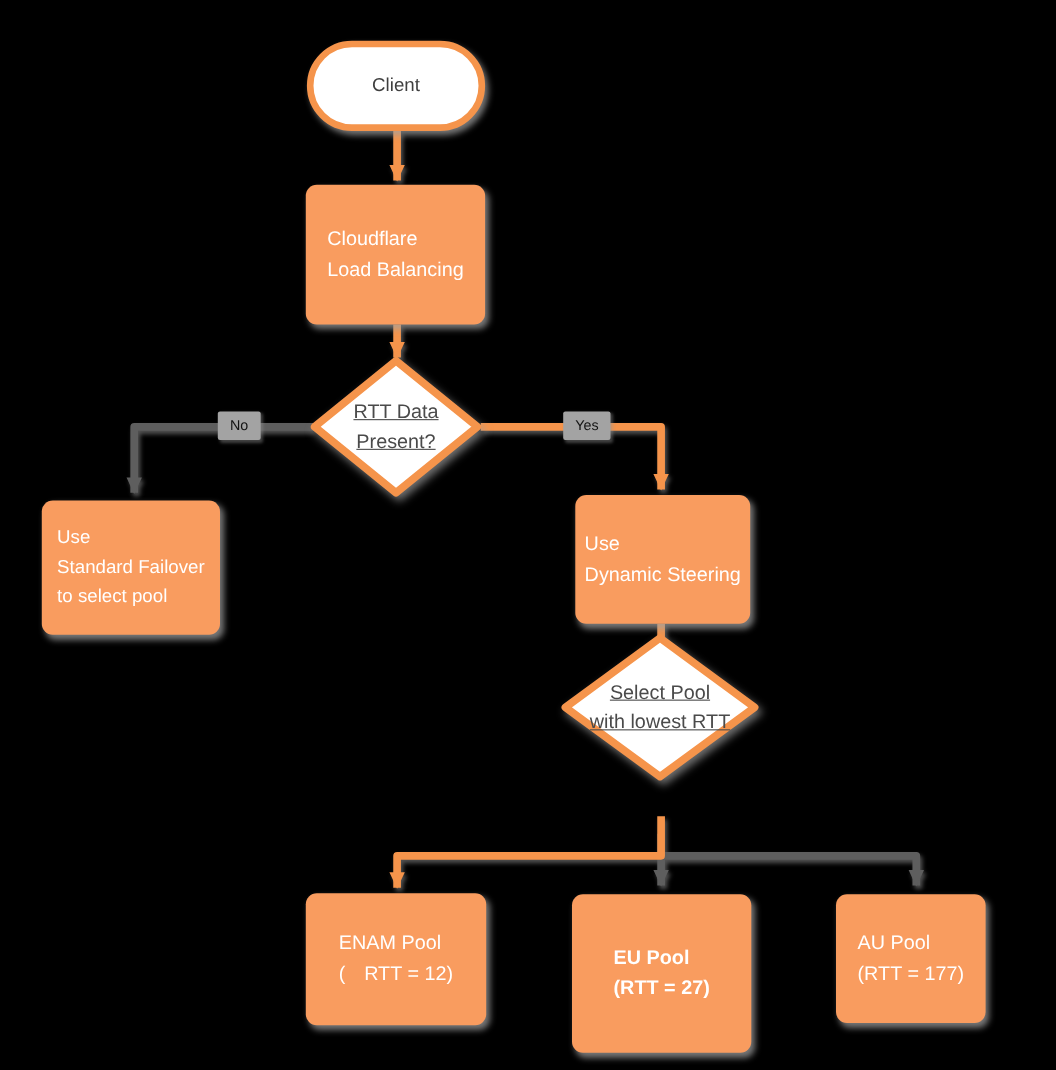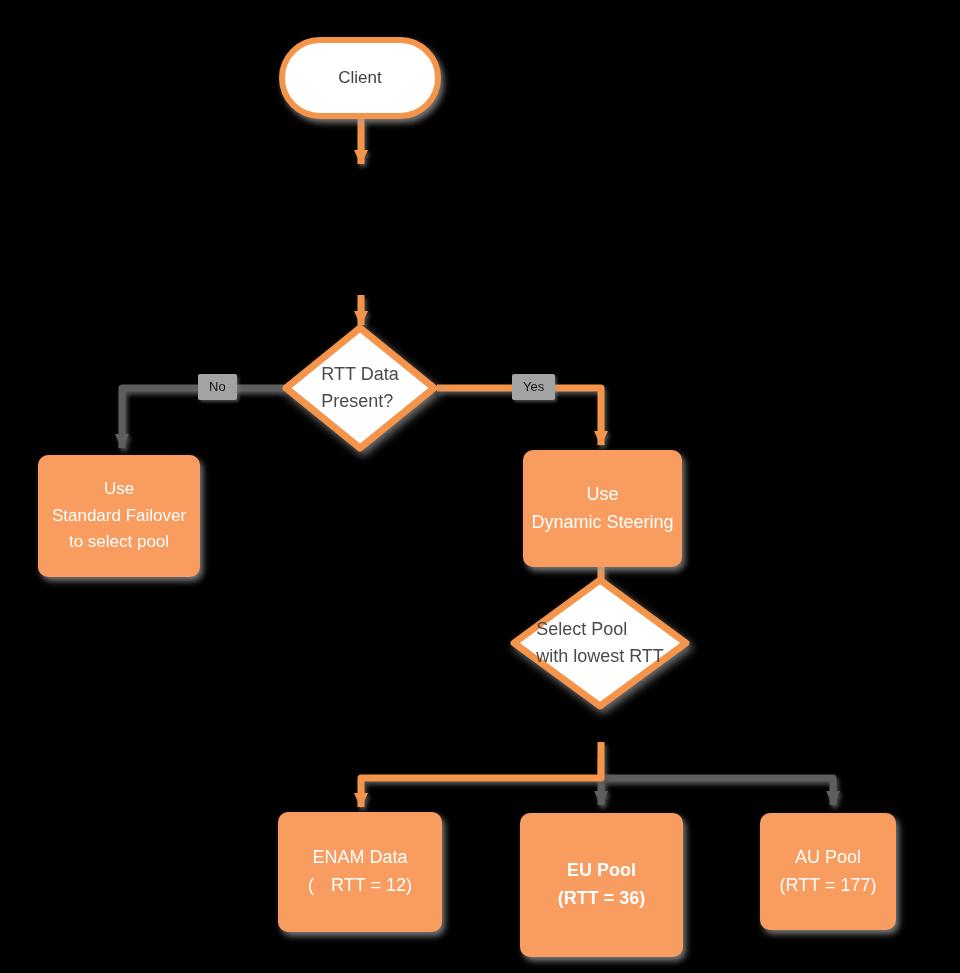--- a/index.html
+++ b/index.html
@@ -18,21 +18,21 @@
     filter: drop-shadow(2px 3px 2px rgba(150,150,150,0.55));
   }
   .edge-orange { stroke: #F5944B; stroke-width: 7; fill: none; stroke-linejoin: round; stroke-linecap: butt; }
   .edge-gray   { stroke: #5E5E5E; stroke-width: 7; fill: none; stroke-linejoin: round; stroke-linecap: butt; }
 
   .node {
     position: absolute;
     display: flex;
     align-items: center;
     justify-content: center;
-    text-align: center;
+    text-align: left;
     box-sizing: border-box;
   }
   .node-label { white-space: pre-line; }
 
   .pill {
     background: #FFFFFF;
     border: 6px solid #F5944B;
     border-radius: 44px;
     color: #3F3F3F;
     font-size: 17px;
@@ -47,24 +47,25 @@
     box-shadow: 3px 4px 6px rgba(160,160,160,0.75);
   }
   .diamond-wrap { position: absolute; }
   .diamond-wrap svg { position: absolute; left: 0; top: 0; filter: drop-shadow(3px 4px 4px rgba(160,160,160,0.7)); }
   .diamond-text {
     position: absolute;
     left: 0; top: 0; right: 0; bottom: 0;
     display: flex;
     align-items: center;
     justify-content: center;
-    text-align: left;
+    text-align: center;
     color: #4A4A4A;
     font-size: 18px;
     line-height: 1.5;
+    text-decoration: underline;
   }
   .edge-label {
     position: absolute;
     background: #a3a3a3;
     color: #141414;
     font-size: 13px;
     padding: 5px 11px;
     border-radius: 2px;
     line-height: 1.2;
     box-shadow: 2px 2px 3px rgba(150,150,150,0.45);
@@ -95,20 +96,24 @@
     <line class="edge-orange" x1="361" y1="295" x2="361" y2="325" marker-end="url(#arrow-orange)"></line>
     <polyline class="edge-orange" points="437,388 601,388 601,445" marker-end="url(#arrow-orange)"></polyline>
     <line class="edge-orange" x1="601" y1="567" x2="601" y2="610" marker-end="url(#arrow-orange)"></line>
     <polyline class="edge-orange" points="601,742 601,778 361,778 361,807" marker-end="url(#arrow-orange)"></polyline>
   </svg>
 
   <div class="node pill" style="left:279px; top:37px; width:162px; height:82px;">
     <span class="node-label">Client</span>
   </div>
 
+  <div class="node proc" style="left:278px; top:168px; width:163px; height:127px;">
+    <span class="node-label">Cloudflare
+Load Balancing</span>
+  </div>
 
   <div class="diamond-wrap" style="left:282px; top:324px; width:156px; height:128px;">
     <svg width="156" height="128" viewBox="0 0 156 128">
       <polygon points="78,4 152,64 78,124 4,64" fill="#FFFFFF" stroke="#F5944B" stroke-width="7" stroke-linejoin="round"></polygon>
     </svg>
     <div class="diamond-text node-label">RTT Data
 Present?</div>
   </div>
 
   <div class="edge-label" style="left:198px; top:374px;">No</div>
@@ -129,29 +134,29 @@
   <div class="diamond-wrap" style="left:510px; top:576px; width:180px; height:134px;">
     <svg width="180" height="134" viewBox="0 0 180 134">
       <polygon points="90,4 176,67 90,130 4,67" fill="#FFFFFF" stroke="#F5944B" stroke-width="7" stroke-linejoin="round"></polygon>
     </svg>
     <div class="diamond-text node-label">Select Pool
 with lowest RTT</div>
   </div>
 
   <div class="node proc" style="left:278px; top:812px; width:164px; height:120px;">
     <span class="node-label">
-      <span>ENAM Data</span>
+      <span>ENAM Pool</span>
       <span class="pool-sub"><span>(</span><span class="bold">RTT = 12</span><span>)</span></span>
     </span>
   </div>
 
   <div class="node proc" style="left:520px; top:813px; width:163px; height:144px;font-weight:bold;">
     <span class="node-label">
       <span>EU Pool</span>
-      <span class="pool-sub">(RTT = 36)</span>
+      <span class="pool-sub">(RTT = 27)</span>
     </span>
   </div>
 
   <div class="node proc" style="left:760px; top:813px; width:136px; height:117px;">
     <span class="node-label">
       <span>AU Pool</span>
       <span class="pool-sub">(RTT = 177)</span>
     </span>
   </div>
 

